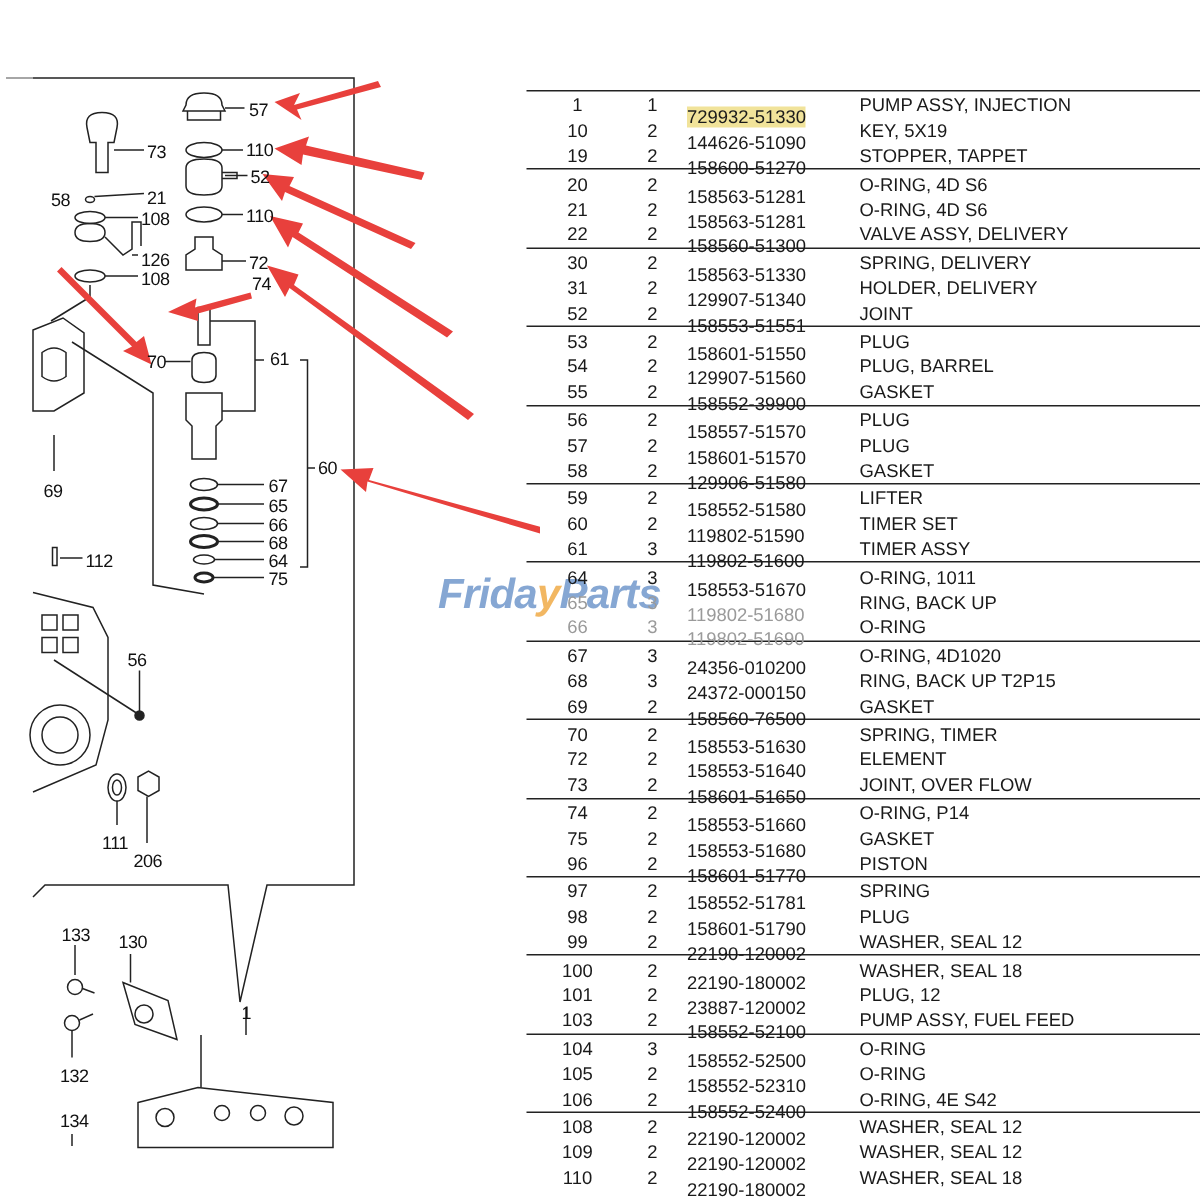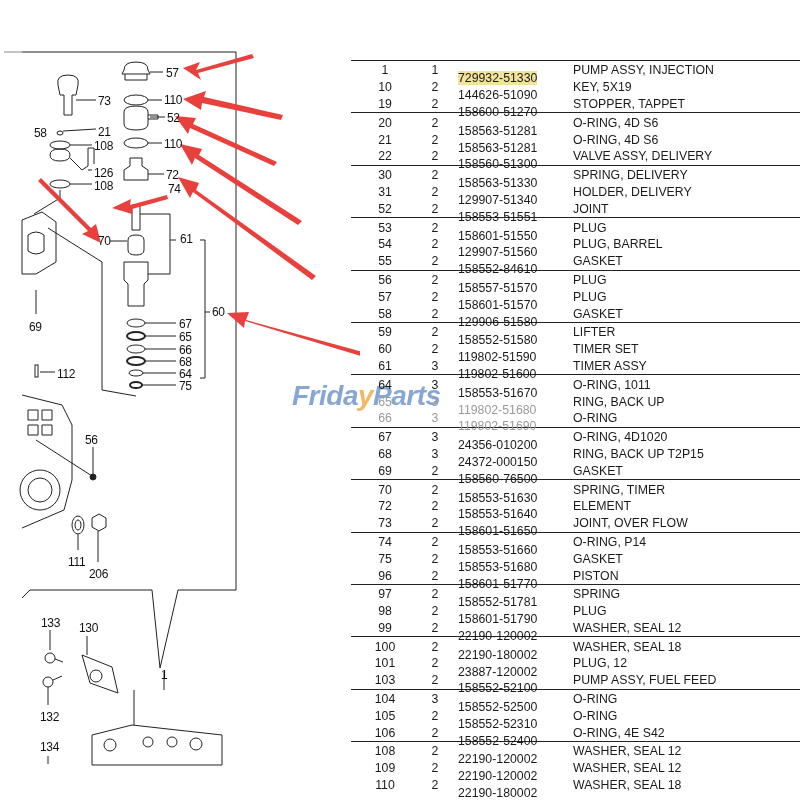--- a/index.html
+++ b/index.html
@@ -232,21 +232,21 @@
       </div>
       <div class="row">
         <span class="c-ref"><span>54</span></span>
         <span class="c-qty"><span>2</span></span>
         <span class="c-pn"><span>129907-51560</span></span>
         <span class="c-desc"><span>PLUG, BARREL</span></span>
       </div>
       <div class="row">
         <span class="c-ref"><span>55</span></span>
         <span class="c-qty"><span>2</span></span>
-        <span class="c-pn"><span>158552-84610</span></span>
+        <span class="c-pn"><span>158552-39900</span></span>
         <span class="c-desc"><span>GASKET</span></span>
       </div>
     </div>
     <div class="grp">
       <div class="row">
         <span class="c-ref"><span>56</span></span>
         <span class="c-qty"><span>2</span></span>
         <span class="c-pn"><span>158557-51570</span></span>
         <span class="c-desc"><span>PLUG</span></span>
       </div>

